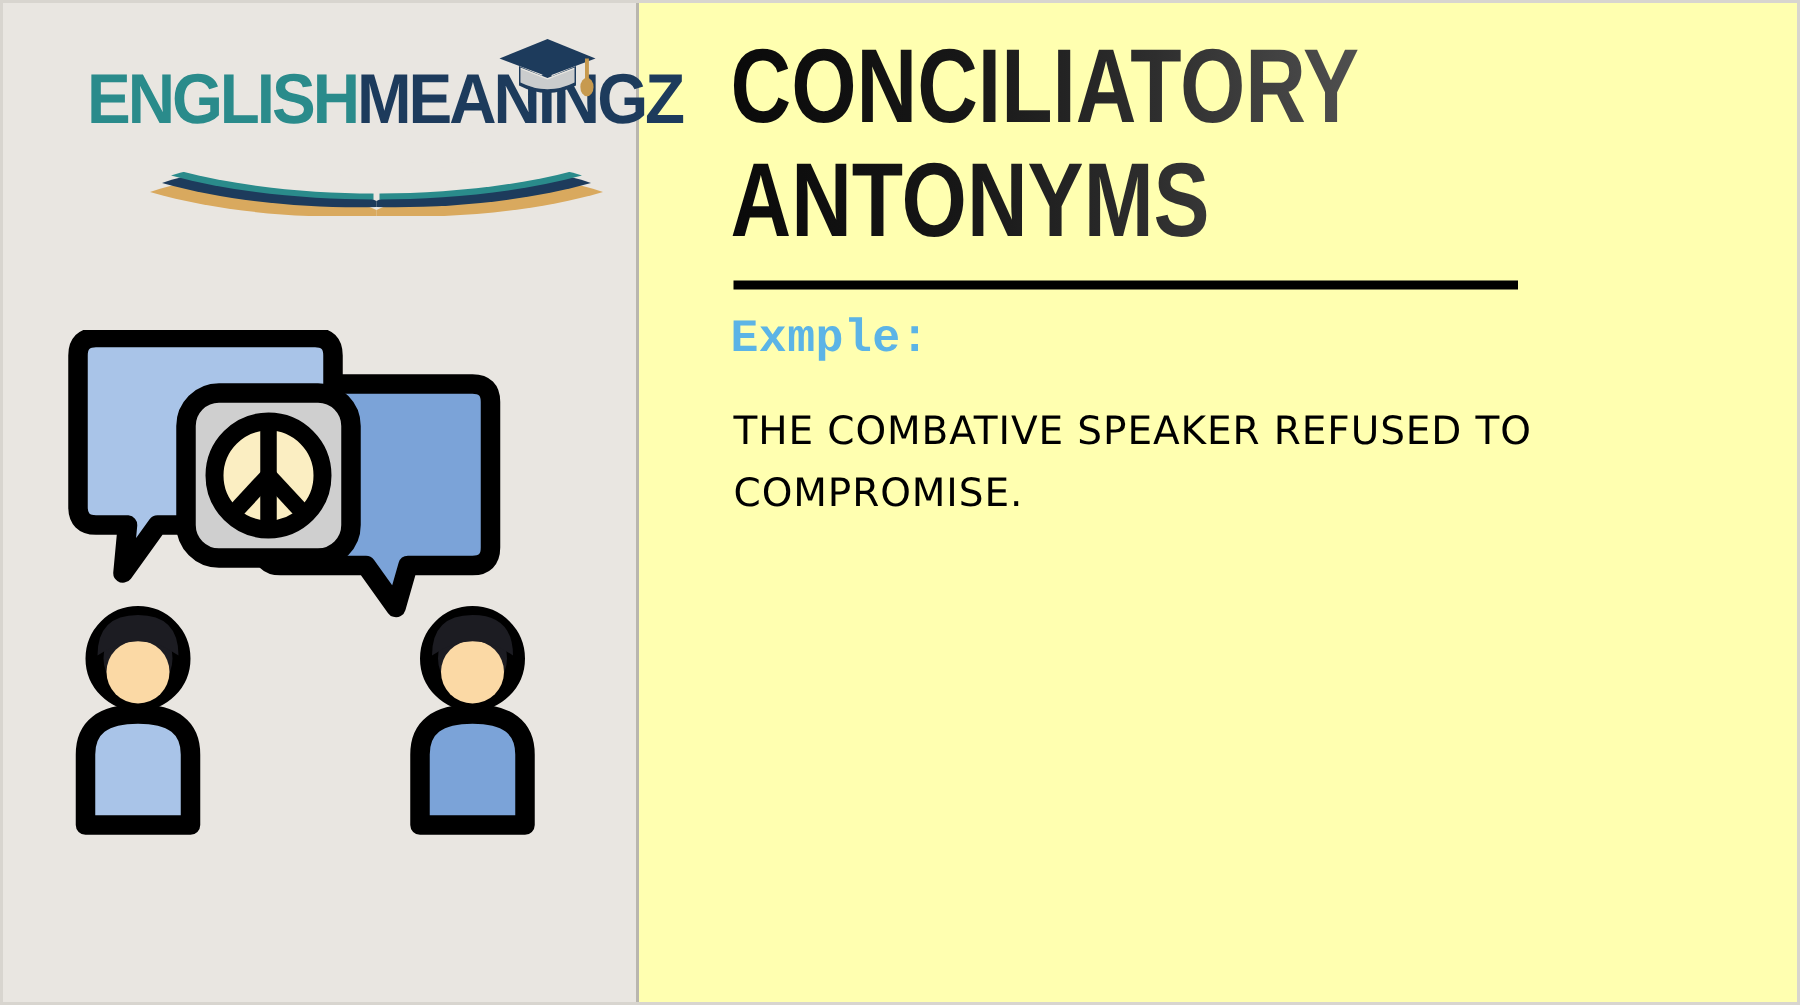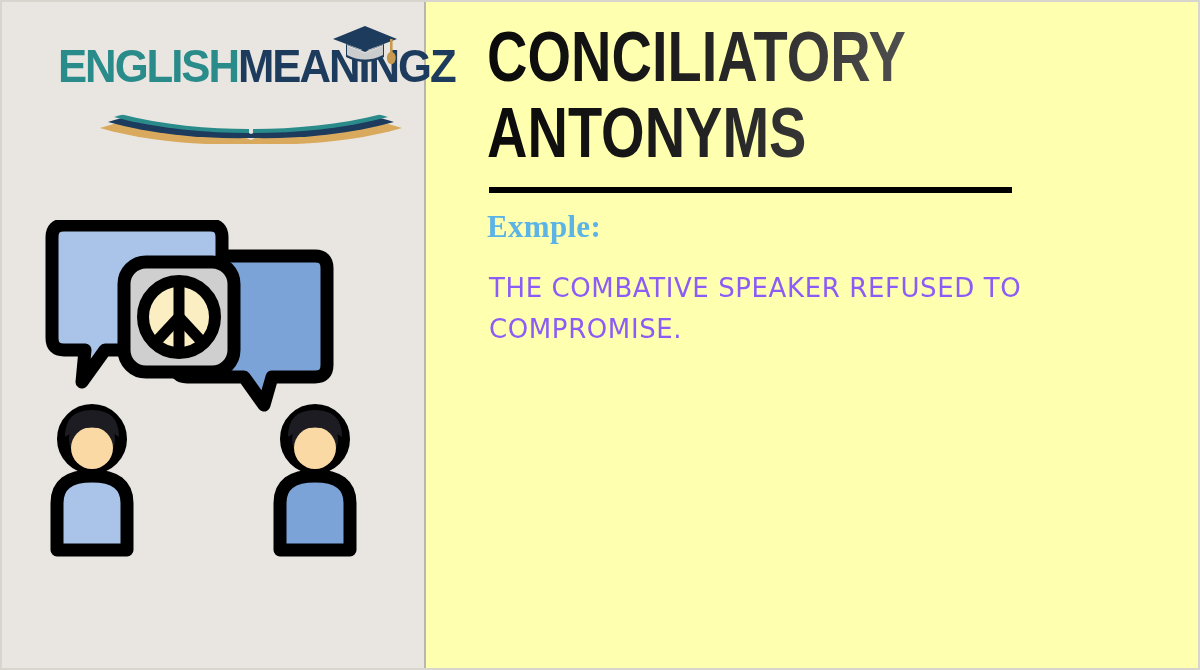--- a/index.html
+++ b/index.html
@@ -132,35 +132,35 @@
     font-weight: bold;
     font-size: 29px;
     line-height: 1.70;
     color: #0b0b0b;
     letter-spacing: 0.4px;
     max-width: 600px;
     margin: 0;
   }
 
   .example-label {
-    font-family: Liberation Serif, serif;
+    font-family: Liberation Mono, monospace;
     font-weight: bold;
     font-size: 31px;
     color: #5cb4e6;
     letter-spacing: 0.3px;
     margin: 2px 0 0 0;
     line-height: 1.4;
   }
 
   .example-text {
     font-family: "DejaVu Sans", sans-serif;
     font-weight: normal;
     font-size: 26px;
     line-height: 1.56;
-    color: #8b5cf6;
+    color: #000000;
     letter-spacing: 0.6px;
     margin: 20px 0 0 2px;
     max-width: 600px;
   }
 </style>
 </head>
 <body>
 
 <div class="poster">
 

